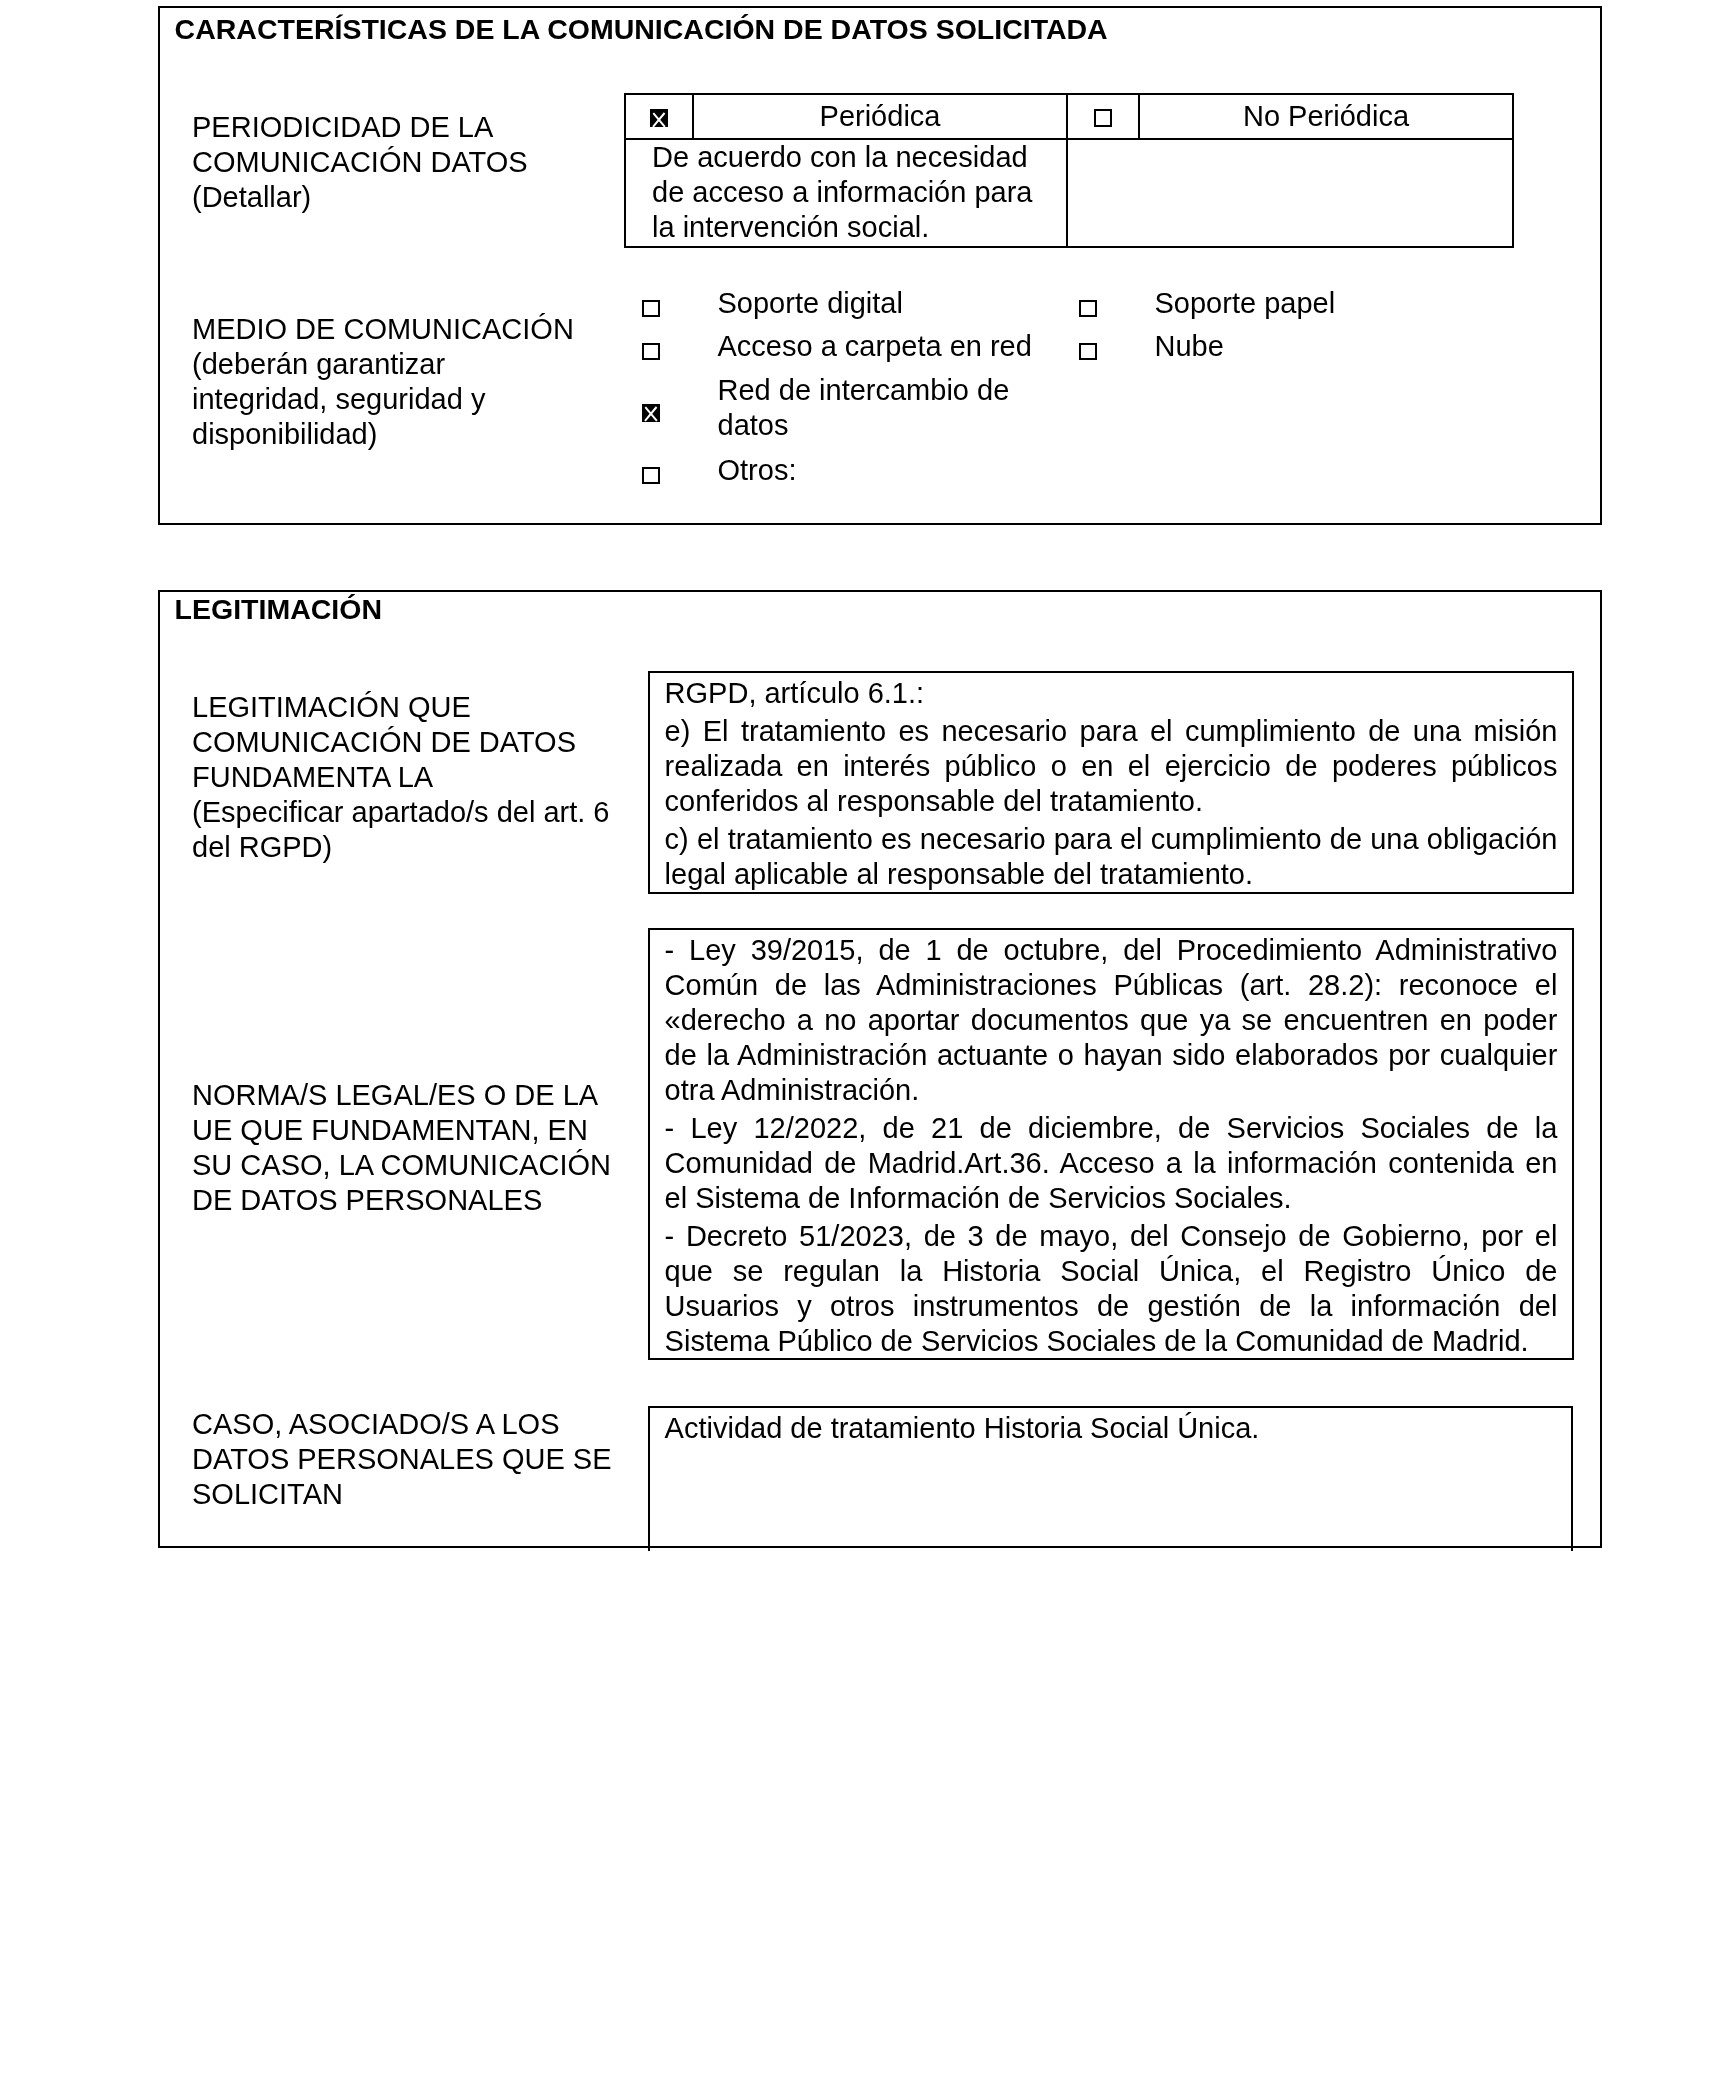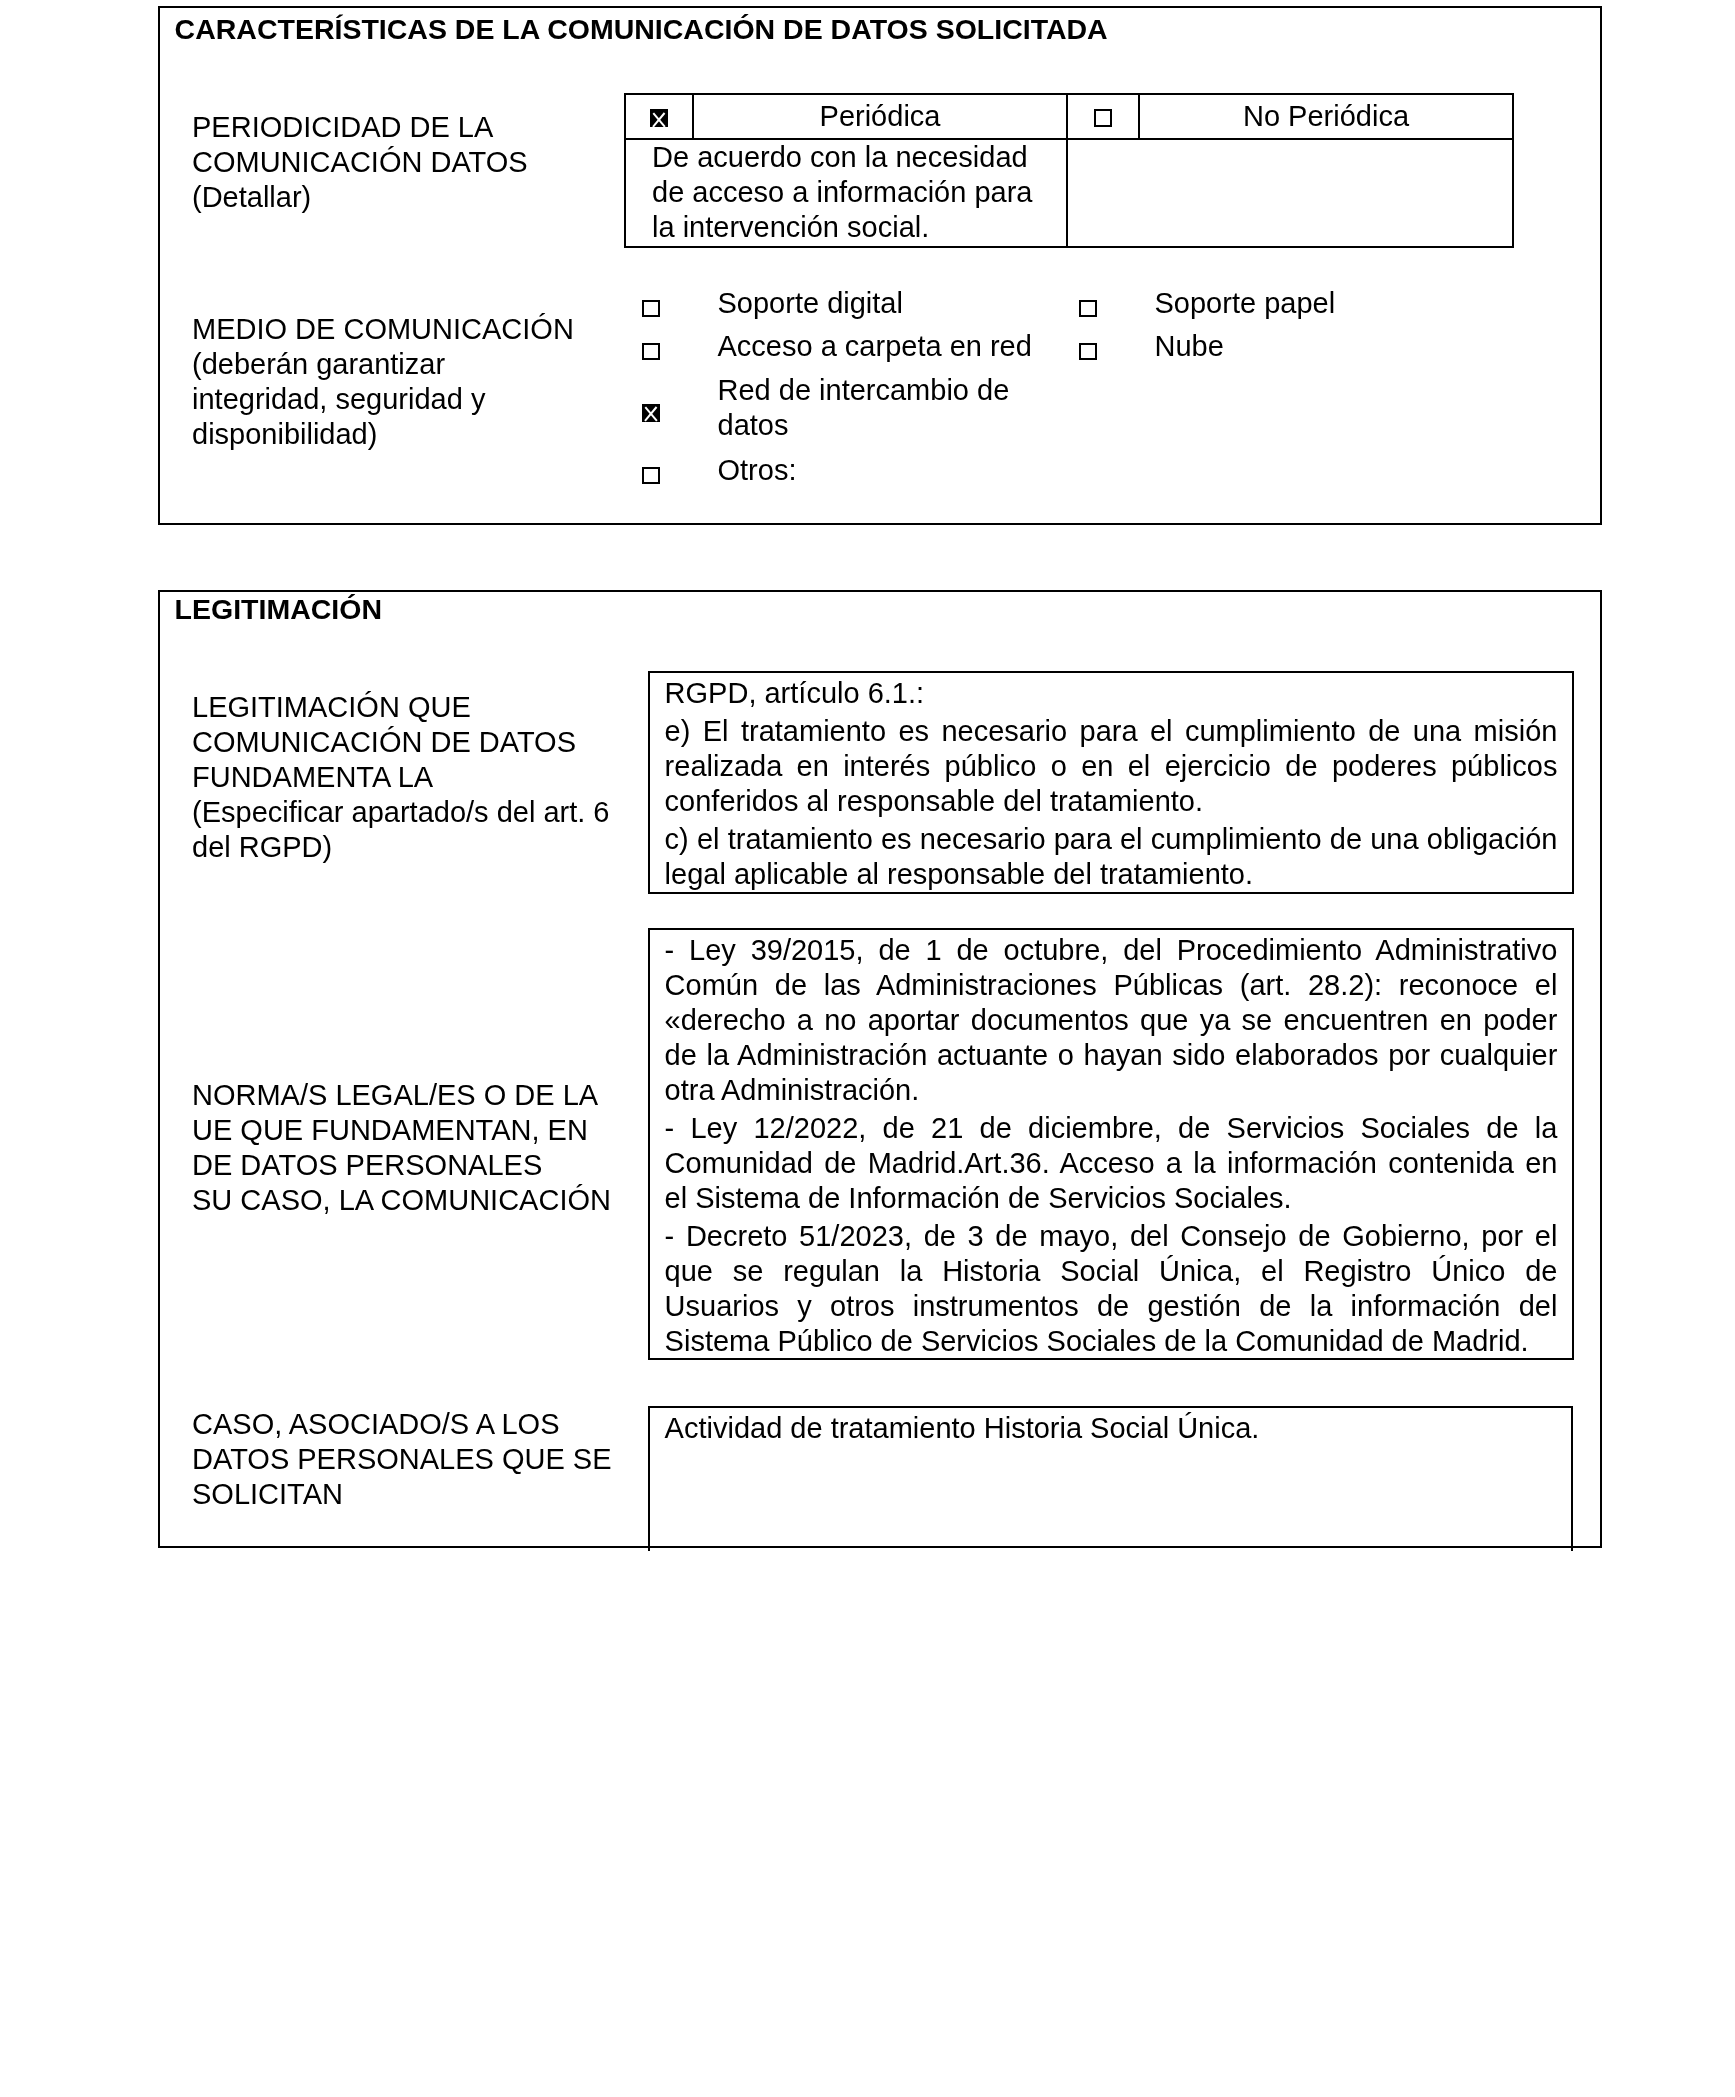--- a/index.html
+++ b/index.html
@@ -118,22 +118,22 @@
   </div>
   <div class="box" style="left:488px; top:79px; width:926px; height:223px;">
     <p>RGPD, artículo 6.1.:</p>
     <p>e) El tratamiento es necesario para el cumplimiento de una misión realizada en interés público o en el ejercicio de poderes públicos conferidos al responsable del tratamiento.</p>
     <p>c) el tratamiento es necesario para el cumplimiento de una obligación legal aplicable al responsable del tratamiento.</p>
   </div>
 
   <div class="lbl" style="top:486px;">
     <div>NORMA/S LEGAL/ES O DE LA</div>
     <div>UE QUE FUNDAMENTAN, EN</div>
+    <div>SU CASO, LA COMUNICACIÓN</div>
     <div>DE DATOS PERSONALES</div>
-    <div>SU CASO, LA COMUNICACIÓN</div>
   </div>
   <div class="box" style="left:488px; top:336px; width:926px; height:432px;">
     <p>- Ley 39/2015, de 1 de octubre, del Procedimiento Administrativo Común de las Administraciones Públicas (art. 28.2): reconoce el «derecho a no aportar documentos que ya se encuentren en poder de la Administración actuante o hayan sido elaborados por cualquier otra Administración.</p>
     <p>- Ley 12/2022, de 21 de diciembre, de Servicios Sociales de la Comunidad de Madrid.Art.36. Acceso a la información contenida en el Sistema de Información de Servicios Sociales.</p>
     <p>- Decreto 51/2023, de 3 de mayo, del Consejo de Gobierno, por el que se regulan la Historia Social Única, el Registro Único de Usuarios y otros instrumentos de gestión de la información del Sistema Público de Servicios Sociales de la Comunidad de Madrid.</p>
   </div>
 
   <div class="lbl" style="top:815px;">
     <div>CASO, ASOCIADO/S A LOS</div>
     <div>DATOS PERSONALES QUE SE</div>

